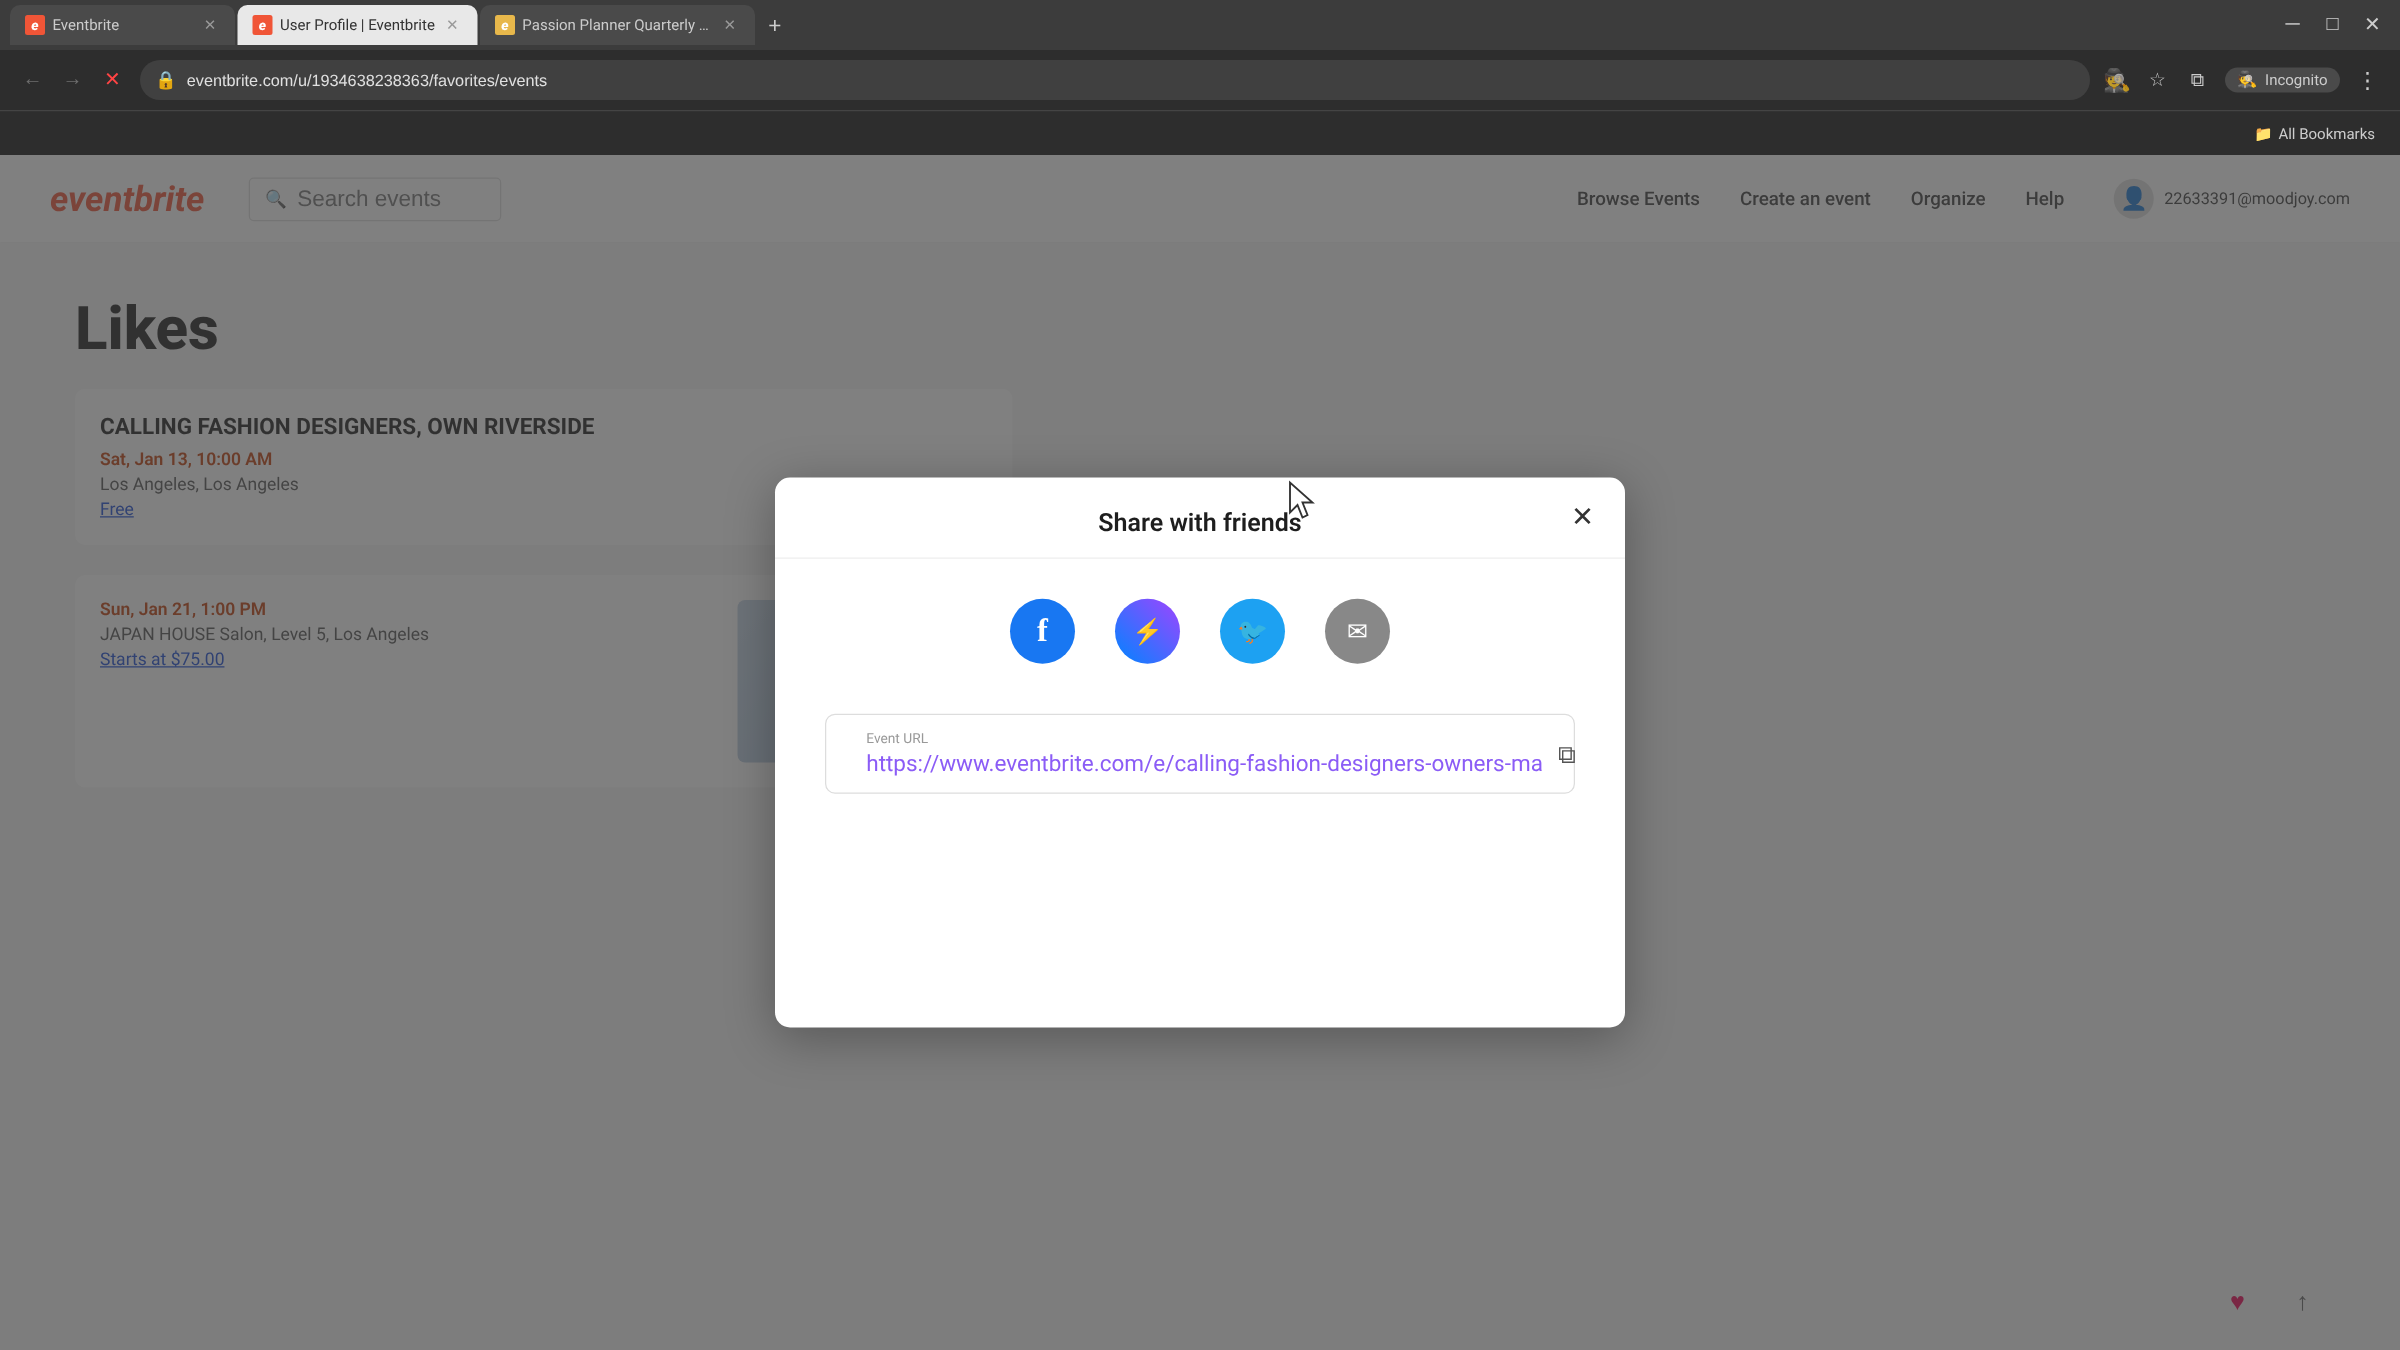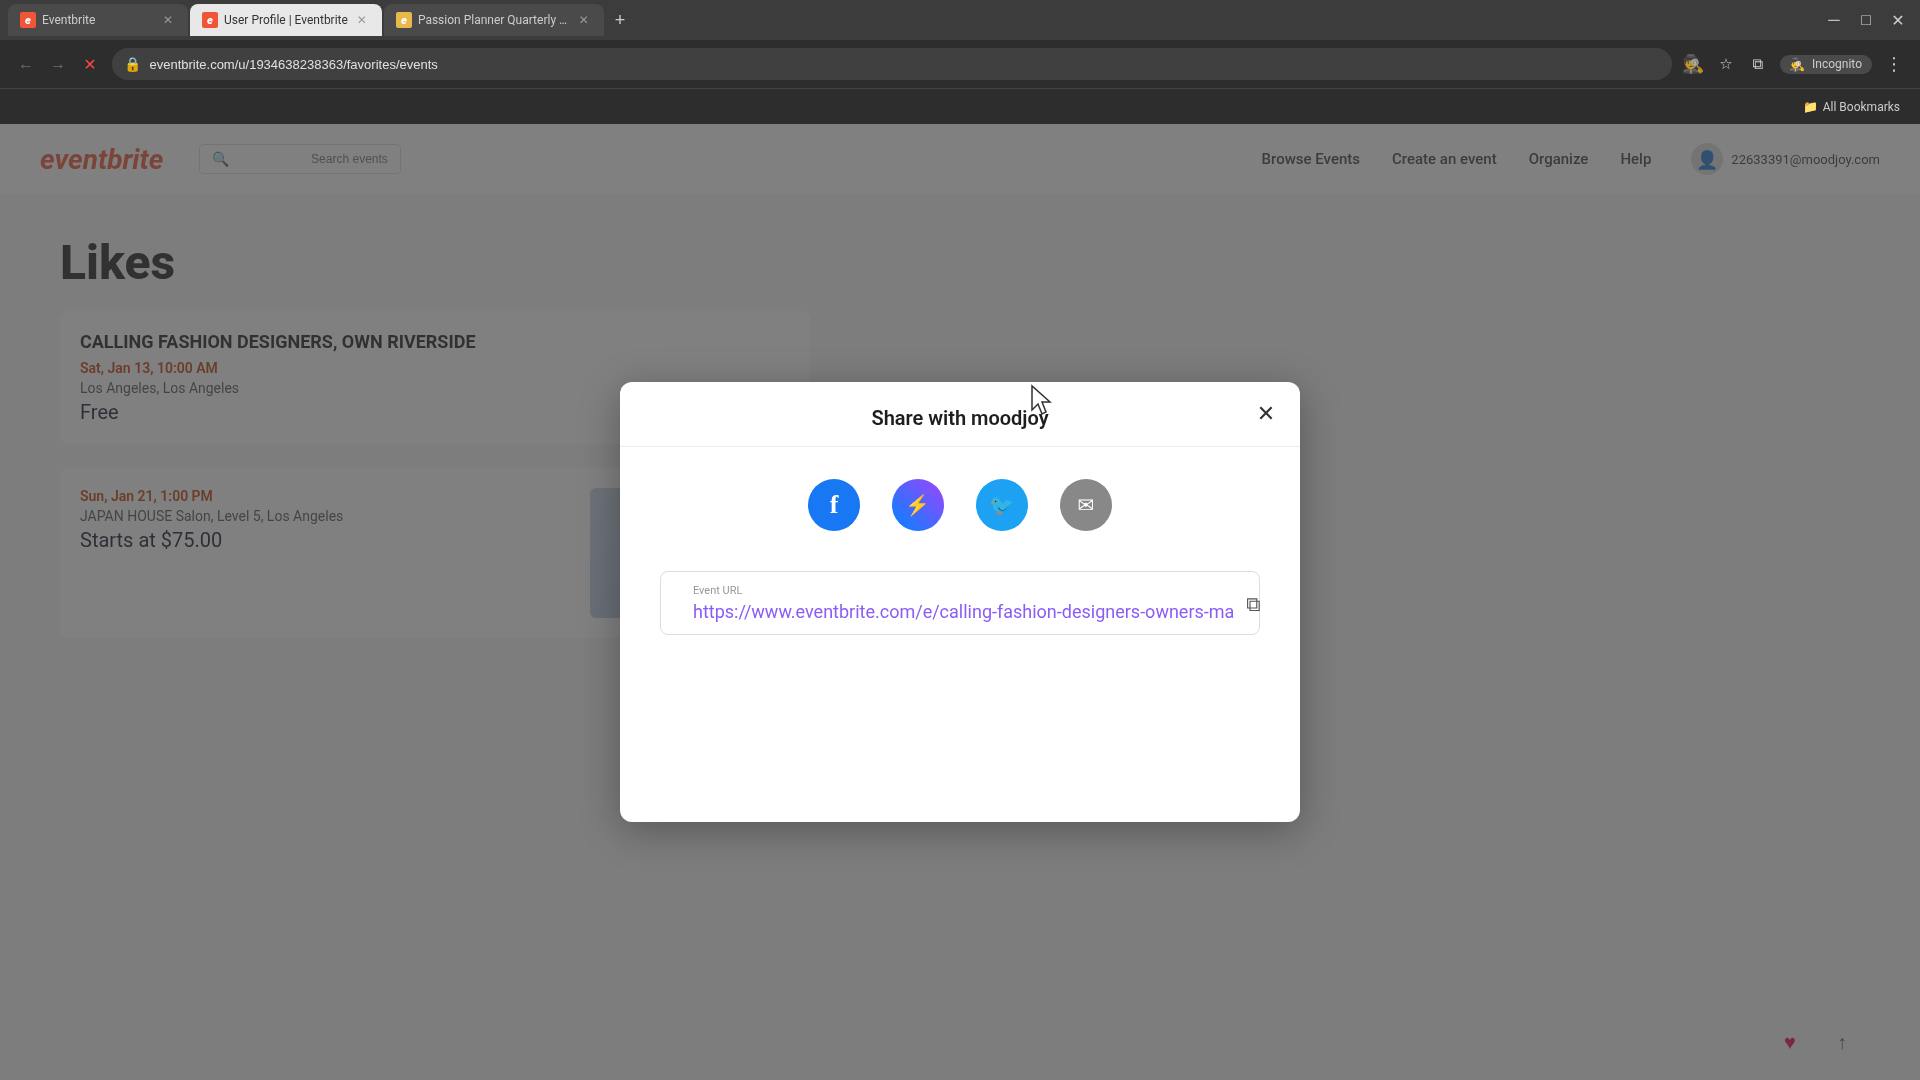--- a/index.html
+++ b/index.html
@@ -332,22 +332,23 @@
       margin-bottom: 4px;
     }
 
     .event-location {
       color: #555;
       font-size: 14px;
       margin-bottom: 4px;
     }
 
     .event-price {
-      color: #0f172a;
-      font-size: 20px;
+      color: #1d4ed8;
+      font-size: 14px;
+      text-decoration: underline;
     }
 
     .event-image {
       width: 200px;
       height: 130px;
       background: #c8d8e8;
       border-radius: 6px;
       flex-shrink: 0;
     }
 
@@ -556,21 +557,21 @@
 
 </div>
 
 <div class="page-content">
 
   <div class="eb-header">
     <div class="eb-logo">eventbrite</div>
 
     <div class="eb-search">
       <span style="color:#999;font-size:14px;">🔍</span>
-      <input type="text" placeholder="Search events" style="border: none; outline: none; font-size: 12px; color: #737373; width: 150px; text-align: right;">
+      <input type="text" placeholder="Search events" style="border: none; outline: none; font-size: 18px; color: #737373; width: 150px;">
     </div>
 
     <div class="eb-nav">
       <a class="eb-nav-item">Browse Events</a>
       <a class="eb-nav-item">Create an event</a>
       <a class="eb-nav-item">Organize</a>
       <a class="eb-nav-item">Help</a>
     </div>
 
     <div class="eb-user">
@@ -604,21 +605,21 @@
       <button class="action-btn" style="color:#e05;">♥</button>
       <button class="action-btn">↑</button>
     </div>
   </div>
 
   <div class="overlay">
 
     <div class="modal">
 
       <div class="modal-header">
-        <span class="modal-title">Share with moodjoy</span>
+        <span class="modal-title">Share with friends</span>
         <button class="modal-close">✕</button>
       </div>
 
       <div class="modal-body">
 
         <div class="share-icons">
           <button class="share-icon-btn facebook" style="font-family:serif;font-weight:700;font-size:26px;">f</button>
           <button class="share-icon-btn messenger" style="font-size:20px;">⚡</button>
           <button class="share-icon-btn twitter" style="font-family:serif;font-size:20px;">🐦</button>
           <button class="share-icon-btn email" style="font-size:20px;">✉</button>

